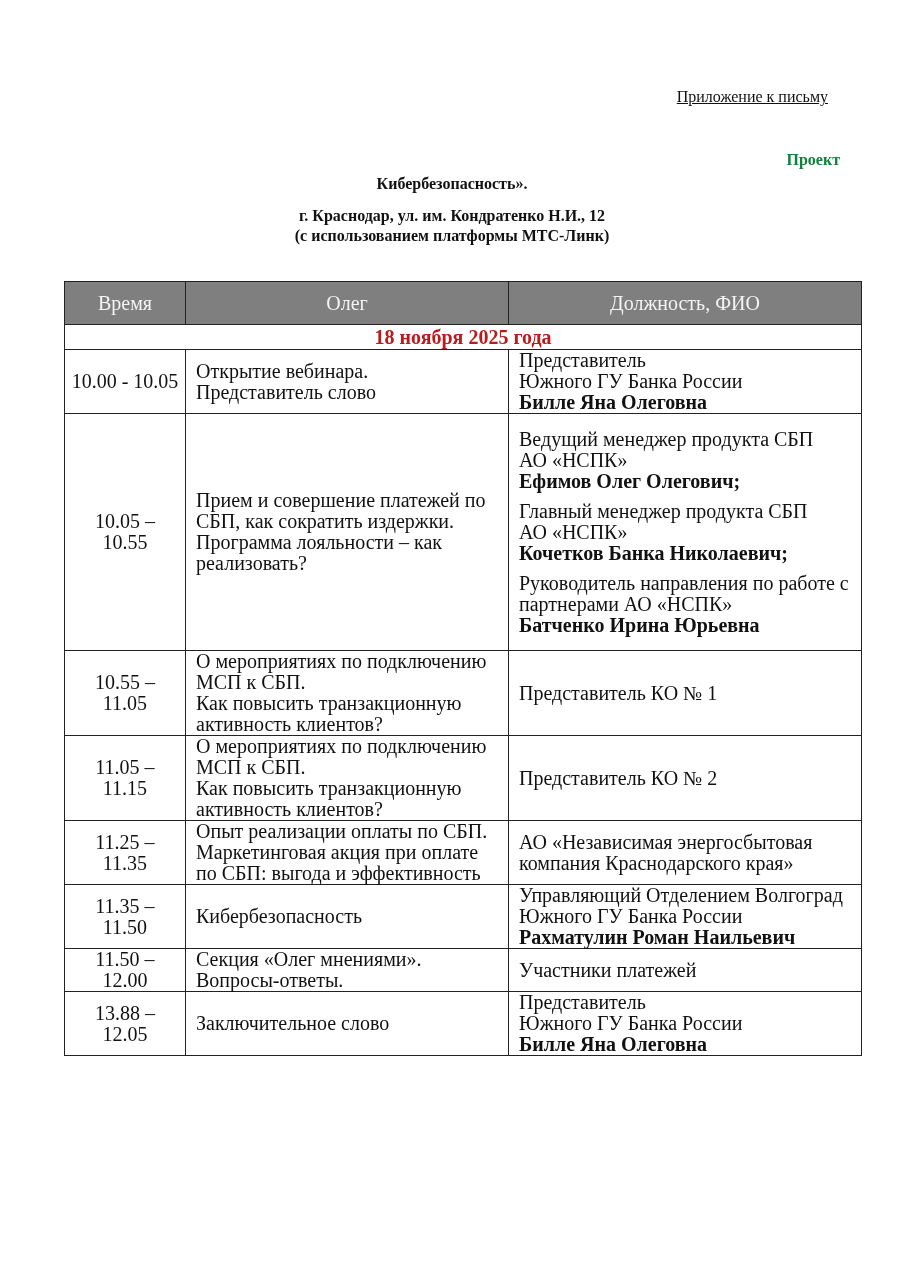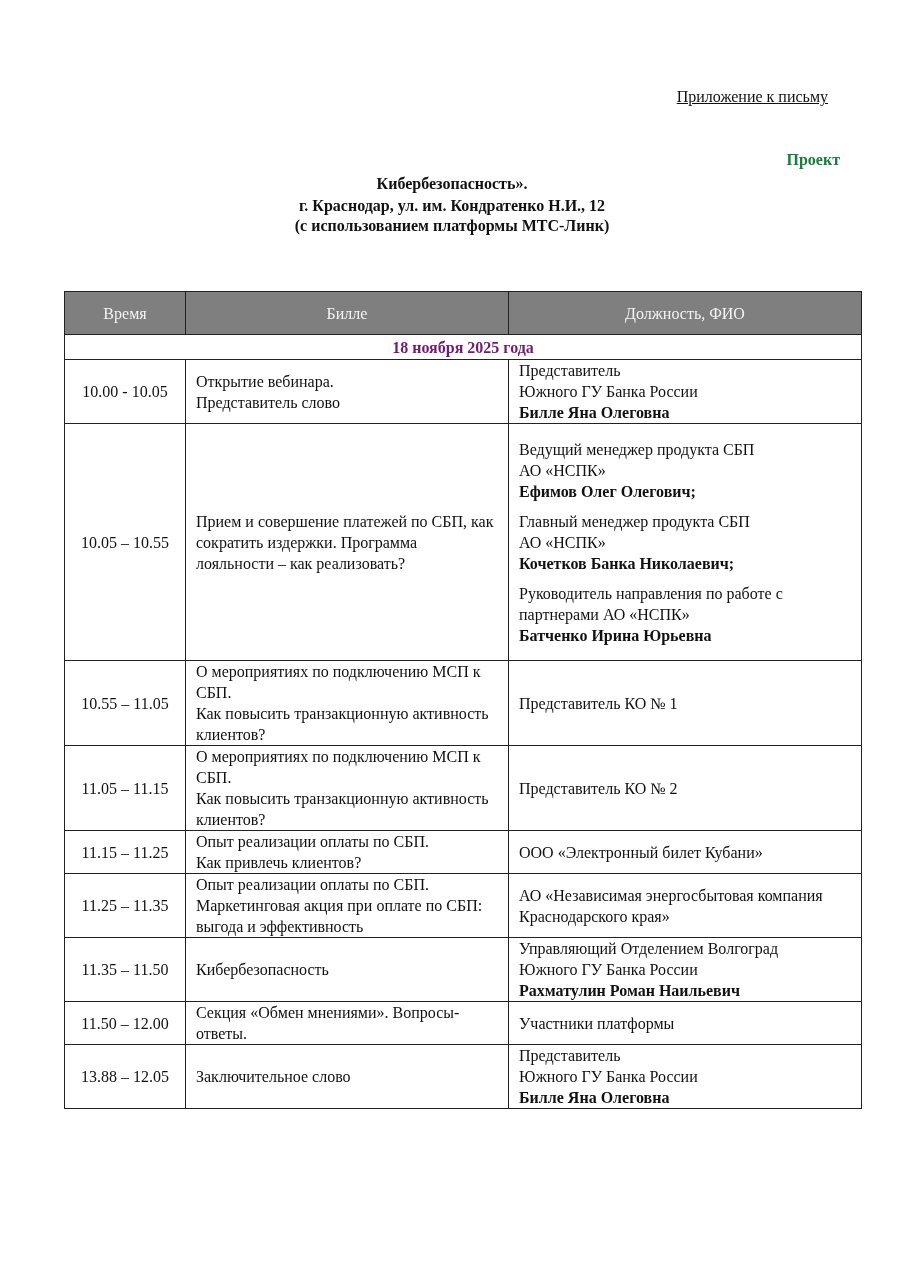--- a/index.html
+++ b/index.html
@@ -2,49 +2,49 @@
 <html><head>
 <meta charset="utf-8">
 <style>
   html, body { margin: 0; padding: 0; background: #ffffff; }
   body { width: 904px; height: 1280px; position: relative; font-family: "Liberation Serif", serif; color: #111; }
   .annex { position: absolute; top: 88px; right: 76px; font-size: 16px; text-decoration: underline; }
   .draft { position: absolute; top: 151px; right: 64px; font-size: 16px; font-weight: bold; color: #15803d; }
   .title-block { position: absolute; top: 172px; left: 64px; width: 776px; text-align: center; font-weight: bold; font-size: 16px; }
   .title-block .t1 { line-height: 22px; }
   .title-block .t2 { line-height: 22px; }
-  .title-block .t3 { line-height: 24px; }
+  .title-block .t3 { line-height: 24px; margin-bottom: 10px; }
   .title-block .t4, .title-block .t5 { line-height: 20px; }
-  table { position: absolute; top: 291px; left: 64px; width: 798px; border-collapse: collapse; font-size: 16px; }
+  table { position: absolute; top: 281px; left: 64px; width: 798px; border-collapse: collapse; font-size: 20px; }
   td, th { border: 1px solid #222; vertical-align: middle; padding: 0 10px; line-height: 21px; }
   th { background: #7f7f7f; color: #f4f4f4; font-weight: normal; height: 42px; }
   .col-time { width: 108px; text-align: center; padding: 0 6px; }
   .col-topic { width: 302px; }
-  .date-row td { text-align: center; font-weight: bold; color: #701a75; height: 24px; }
+  .date-row td { text-align: center; font-weight: bold; color: #b91c1c; height: 24px; }
   .speaker-line { display: block; }
   .bold { font-weight: bold; }
   .gap { display: block; height: 9px; }
 </style>
 </head>
 <body>
 
 <div class="annex">Приложение к письму</div>
 <div class="draft">Проект</div>
 
 <div class="title-block">
   <div class="t3">Кибербезопасность».</div>
   <div class="t4">г. Краснодар, ул. им. Кондратенко Н.И., 12</div>
   <div class="t5">(с использованием платформы МТС-Линк)</div>
 </div>
 
 <table>
   <thead>
     <tr>
       <th class="col-time">Время</th>
-      <th class="col-topic">Билле</th>
+      <th class="col-topic">Олег</th>
       <th>Должность, ФИО</th>
     </tr>
   </thead>
   <tbody id="agenda-body">
     <tr class="date-row">
       <td colspan="3">18 ноября 2025 года</td>
     </tr>
   <tr style="height: 63px;">
         <td class="col-time">10.00 - 10.05</td>
         <td class="col-topic">
@@ -88,30 +88,20 @@
       <tr style="height: 85px;">
         <td class="col-time">11.05 – 11.15</td>
         <td class="col-topic">
           <span class="speaker-line">О мероприятиях по подключению МСП к СБП.</span>
           <span class="speaker-line">Как повысить транзакционную активность клиентов?</span>
         </td>
         <td>
           <span class="speaker-line">Представитель КО № 2</span>
         </td>
       </tr>
-      <tr style="height: 42px;">
-        <td class="col-time">11.15 – 11.25</td>
-        <td class="col-topic">
-          <span class="speaker-line">Опыт реализации оплаты по СБП.</span>
-          <span class="speaker-line">Как привлечь клиентов?</span>
-        </td>
-        <td>
-          <span class="speaker-line">ООО «Электронный билет Кубани»</span>
-        </td>
-      </tr>
       <tr style="height: 64px;">
         <td class="col-time">11.25 – 11.35</td>
         <td class="col-topic">
           <span class="speaker-line">Опыт реализации оплаты по СБП.</span>
           <span class="speaker-line">Маркетинговая акция при оплате по СБП: выгода и эффективность</span>
         </td>
         <td>
           <span class="speaker-line">АО «Независимая энергосбытовая компания Краснодарского края»</span>
         </td>
       </tr>
@@ -122,24 +112,24 @@
         </td>
         <td>
           <span class="speaker-line">Управляющий Отделением Волгоград</span>
           <span class="speaker-line">Южного ГУ Банка России</span>
           <span class="speaker-line bold">Рахматулин Роман Наильевич</span>
         </td>
       </tr>
       <tr style="height: 42px;">
         <td class="col-time">11.50 – 12.00</td>
         <td class="col-topic">
-          <span class="speaker-line">Секция «Обмен мнениями». Вопросы-ответы.</span>
+          <span class="speaker-line">Секция «Олег мнениями». Вопросы-ответы.</span>
         </td>
         <td>
-          <span class="speaker-line">Участники платформы</span>
+          <span class="speaker-line">Участники платежей</span>
         </td>
       </tr>
       <tr style="height: 64px;">
         <td class="col-time">13.88 – 12.05</td>
         <td class="col-topic">
           <span class="speaker-line">Заключительное слово</span>
         </td>
         <td>
           <span class="speaker-line">Представитель</span>
           <span class="speaker-line">Южного ГУ Банка России</span>

